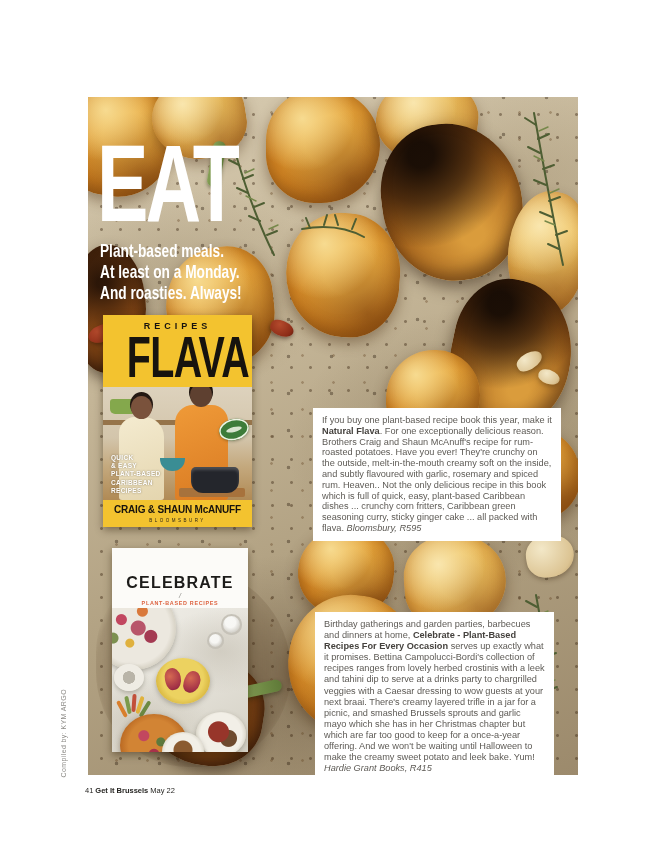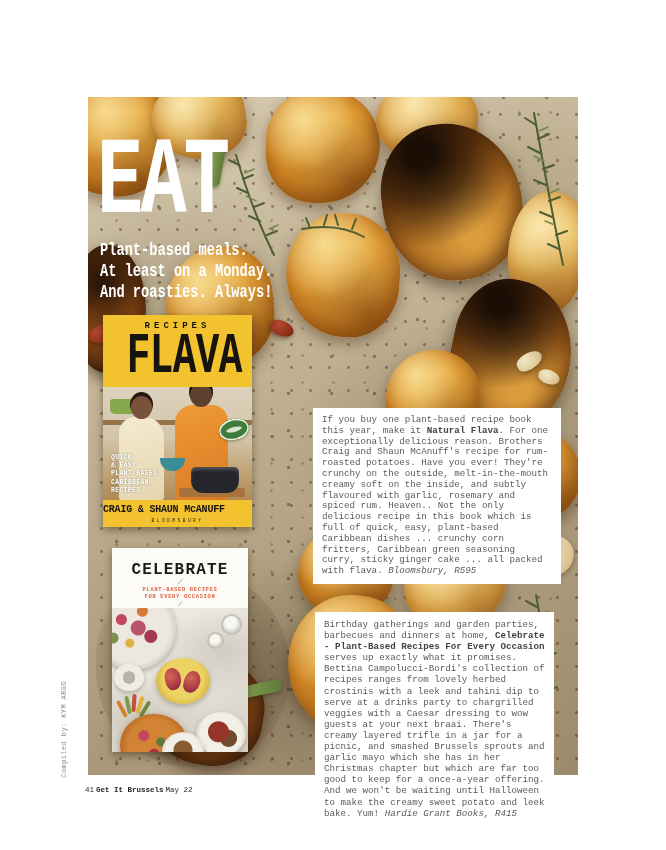--- a/index.html
+++ b/index.html
@@ -1,17 +1,17 @@
 <!DOCTYPE html>
 <html><head>
 <meta charset="utf-8">
 <style>
   html,body{margin:0;padding:0;background:#ffffff;}
   body{width:666px;height:850px;font-family:"Liberation Sans",sans-serif;-webkit-font-smoothing:antialiased;}
-  .page{position:relative;width:666px;height:850px;overflow:hidden;background:#fff;font-family:Liberation Mono, monospace;}
+  .page{position:relative;width:666px;height:850px;overflow:hidden;background:#fff;}
 
   
   .photo{position:absolute;left:88px;top:97px;width:490px;height:678px;overflow:hidden;
     background:
       radial-gradient(ellipse 220px 160px at 18% 28%, rgba(125,108,78,.28), transparent 70%),
       radial-gradient(ellipse 260px 200px at 78% 52%, rgba(96,78,52,.30), transparent 70%),
       radial-gradient(ellipse 240px 180px at 42% 86%, rgba(70,52,32,.34), transparent 70%),
       radial-gradient(ellipse 200px 150px at 90% 12%, rgba(140,122,90,.25), transparent 70%),
       linear-gradient(158deg,#d8ccb2 0%,#c4b597 35%,#b2a283 62%,#9c8a6c 100%);}
   .speck{position:absolute;inset:0;opacity:.75;
@@ -98,26 +98,26 @@
   .man-l::before{content:"";position:absolute;left:12px;top:-21px;width:21px;height:23px;border-radius:50%;background:#7a523c;box-shadow:0 -3px 0 1px #241812;}
   .man-r{left:72px;top:18px;width:53px;height:95px;border-radius:18px 16px 3px 3px;background:linear-gradient(160deg,#ef9a38,#d97a22);}
   .man-r::before{content:"";position:absolute;left:15px;top:-22px;width:22px;height:24px;border-radius:50%;background:#5e4030;box-shadow:0 -3px 0 1px #1d130d;}
   .bowl-teal{position:absolute;left:57px;top:71px;width:25px;height:13px;border-radius:0 0 12px 12px;background:#3a8d94;}
   .board{position:absolute;left:76px;top:101px;width:66px;height:9px;border-radius:2px;background:#a7723c;}
   .pot{position:absolute;left:88px;top:80px;width:48px;height:26px;border-radius:5px 5px 12px 12px;background:#24262c;box-shadow:inset 0 3px 3px rgba(255,255,255,.18);}
   .c1-badge{position:absolute;right:3px;top:104px;width:30px;height:21px;border-radius:50%;background:#3d7c3a;
     box-shadow:inset 0 0 0 1.5px #eef4e4, 0 1px 3px rgba(30,40,10,.4);transform:rotate(-14deg);}
   .c1-badge::after{content:"";position:absolute;left:7px;top:8px;width:16px;height:5px;border-radius:50%;background:rgba(245,248,235,.85);}
   .c1-tag{position:absolute;left:8px;top:139px;color:#fff;font-weight:bold;font-size:6.5px;line-height:8.2px;letter-spacing:.3px;text-shadow:0 0 2px rgba(40,30,10,.5);}
-  .c1-authors{position:absolute;left:0;right:0;top:189px;font-weight:bold;font-size:10px;letter-spacing:-.2px;color:#17130e;}
+  .c1-authors{position:absolute;left:0;right:0;top:189px;text-align:center;font-weight:bold;font-size:10px;letter-spacing:-.2px;color:#17130e;}
   .c1-pub{position:absolute;left:0;right:0;top:203px;text-align:center;font-size:4.5px;letter-spacing:2.5px;color:#2a2318;}
 
   
   .cover2{position:absolute;left:112px;top:548px;width:136px;height:204px;background:#fcfbf8;box-shadow:0 3px 8px rgba(40,25,5,.45);overflow:hidden;}
-  .c2-title{margin-top:13px;text-align:center;font-weight:bold;font-size:16px;letter-spacing:1.2px;color:#1c1b19;}
+  .c2-title{margin-top:26px;text-align:center;font-weight:bold;font-size:16px;letter-spacing:1.2px;color:#1c1b19;}
   .c2-slash{text-align:center;font-size:7px;line-height:7px;color:#8a8a86;font-style:italic;}
   .c2-sub{text-align:center;color:#dd6340;font-weight:bold;font-size:5.4px;line-height:6.6px;letter-spacing:.7px;margin:1px 0;}
   .c2-author{text-align:center;font-size:5.6px;color:#46443f;margin-top:1px;}
   .c2-photo{position:absolute;left:0;top:60px;width:136px;height:144px;overflow:hidden;
     background:
       radial-gradient(ellipse 90px 60px at 80% 30%, rgba(190,184,170,.5), transparent 70%),
       radial-gradient(ellipse 100px 70px at 20% 80%, rgba(170,160,140,.35), transparent 70%),
       linear-gradient(150deg,#f0eee8,#e2dfd6 60%,#d4d0c4);}
   .plate{position:absolute;border-radius:50%;}
   .pl-flowers{left:-20px;top:-22px;width:84px;height:84px;background:

